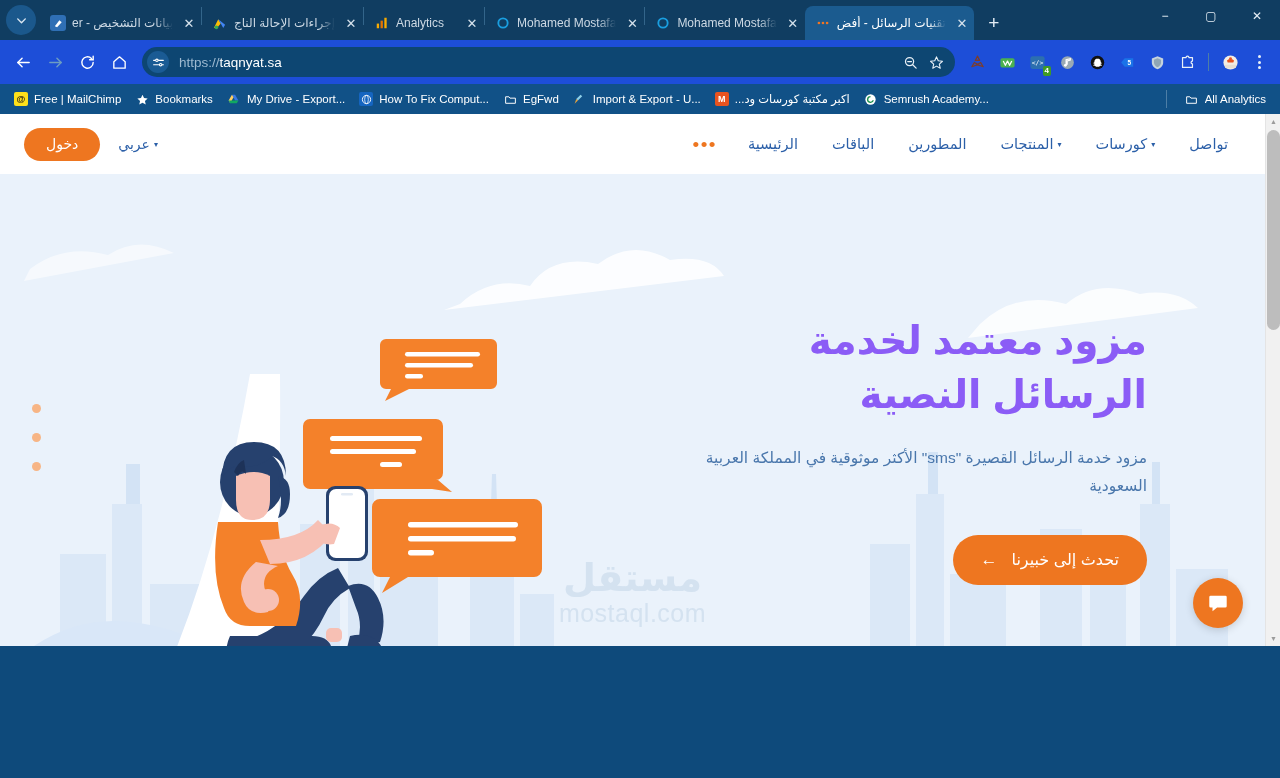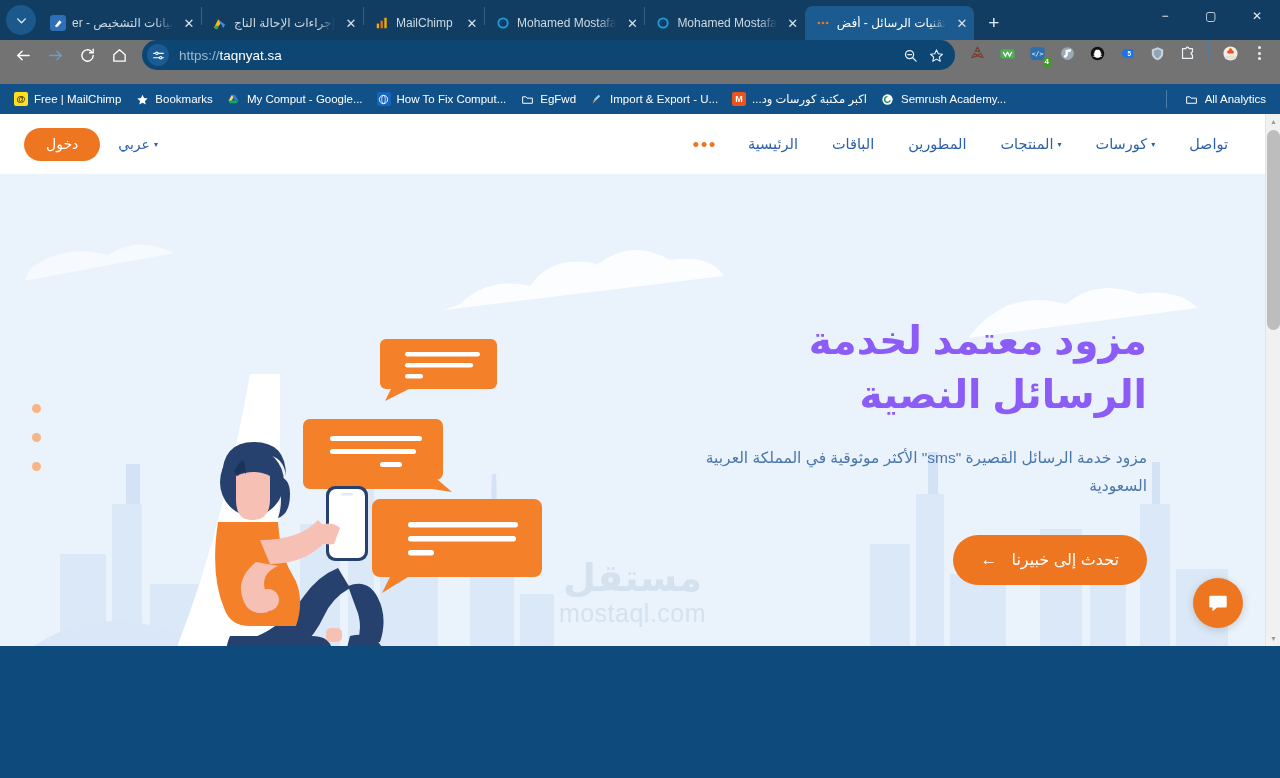--- a/index.html
+++ b/index.html
@@ -58,21 +58,21 @@
     color: #e3ecf4; font-size: 19px; font-weight: 300; line-height: 1;
   }
   .wincontrols { margin-left: auto; display: flex; align-items: flex-start; height: 40px; }
   .wc {
     width: 46px; height: 32px; display: flex; align-items: center; justify-content: center;
     color: #e7eff6; font-size: 12px;
   }
 
   
   .toolbar {
-    height: 44px; background: #737373; display: flex; align-items: flex-start;
+    height: 44px; background: #1d4ed8; display: flex; align-items: center;
     padding: 0 8px; flex: 0 0 44px; gap: 2px;
   }
   .navbtn {
     width: 30px; height: 30px; border-radius: 50%;
     display: flex; align-items: center; justify-content: center;
     color: #ffffff; flex: 0 0 30px;
   }
   .navbtn.disabled { color: #6d9dc2; }
   .navbtn svg { width: 17px; height: 17px; }
 
@@ -257,21 +257,21 @@
     <div class="tab-sep"></div>
 
     <div class="tab inactive" style="min-width:120px;">
       <span class="tab-fav">
         <svg viewBox="0 0 24 24" width="14" height="14">
             <rect x="3" y="13" width="4" height="8" fill="#f9ab00"></rect>
             <rect x="9.5" y="8" width="4" height="13" fill="#e37400"></rect>
             <rect x="16" y="3" width="4" height="18" fill="#f9ab00"></rect>
           </svg>
       </span>
-      <span class="tab-title" style="direction:ltr;text-align:left;mask-image:none;-webkit-mask-image:none;">MailChimp</span>
+      <span class="tab-title" style="direction:ltr;text-align:left;mask-image:none;-webkit-mask-image:none;">Analytics</span>
       <span class="tab-close">✕</span>
     </div>
     <div class="tab-sep"></div>
 
     <div class="tab inactive" style="min-width:140px;">
       <span class="tab-fav">
         <svg viewBox="0 0 24 24" width="14" height="14">
             <circle cx="12" cy="12" r="8" fill="none" stroke="#1a9fe0" stroke-width="3.2"></circle>
           </svg>
       </span>
@@ -440,21 +440,21 @@
       <span class="bm-label">Bookmarks</span>
     </div>
     <div class="bm">
       <span class="bm-ico">
         <svg viewBox="0 0 24 24" width="13" height="13">
             <path d="M9 3 L15 3 L21 14 L15 14 Z" fill="#3777e3"></path>
             <path d="M9 3 L3 14 L6 19 L12 8 Z" fill="#ffcf63"></path>
             <path d="M3 14 L21 14 L18 19 L6 19 Z" fill="#11a861"></path>
           </svg>
       </span>
-      <span class="bm-label">My Comput - Google...</span>
+      <span class="bm-label">My Drive - Export...</span>
     </div>
     <div class="bm">
       <span class="bm-ico" style="background:#1565c0;">
         <svg viewBox="0 0 24 24" width="11" height="11">
             <circle cx="12" cy="12" r="9" fill="none" stroke="#fff" stroke-width="2"></circle>
             <ellipse cx="12" cy="12" rx="4" ry="9" fill="none" stroke="#fff" stroke-width="1.6"></ellipse>
           </svg>
       </span>
       <span class="bm-label">How To Fix Comput...</span>
     </div>

